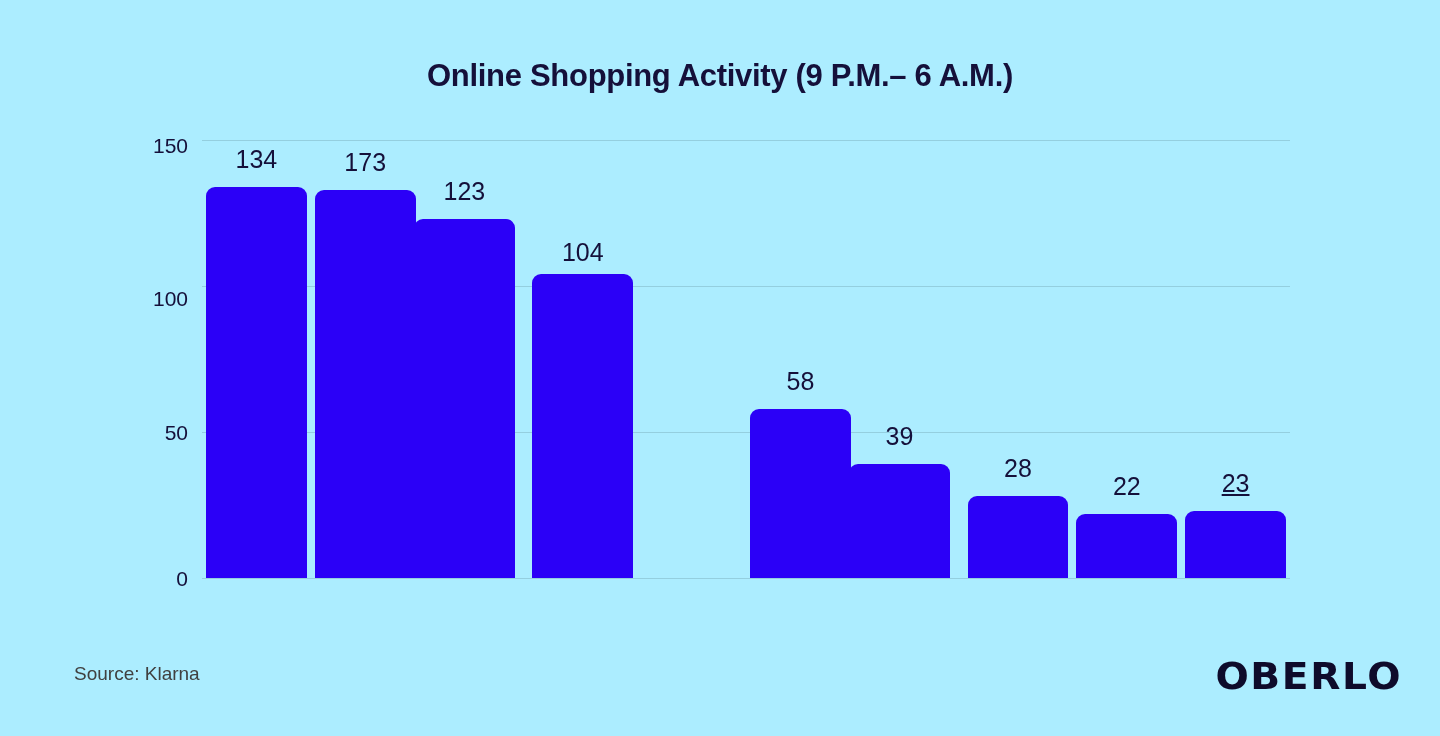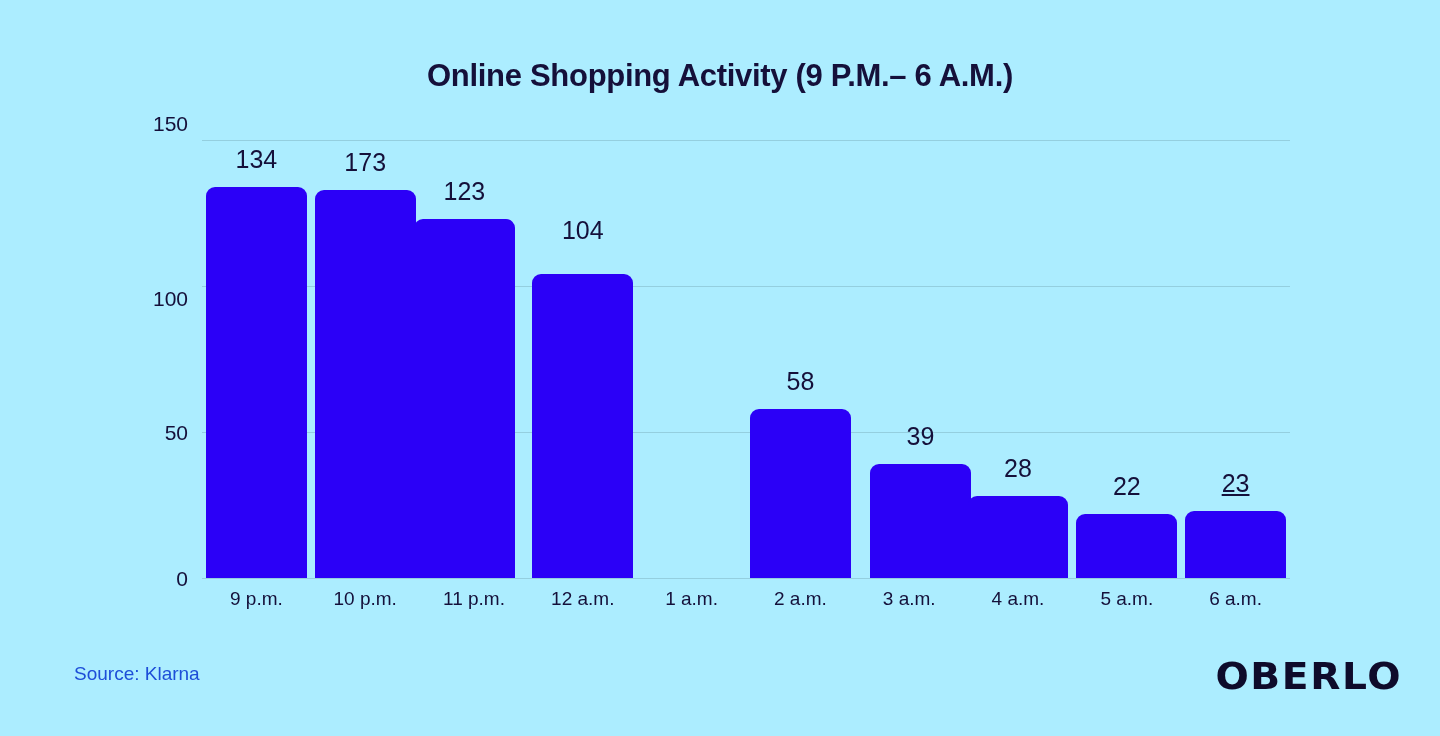--- a/index.html
+++ b/index.html
@@ -129,21 +129,21 @@
     line-height: 1.2;
     white-space: nowrap;
   }
 
   
   #source-note {
     position: absolute;
     left: 74px;
     top: 663px;
     font-size: 19px;
-    color: #1d4ed8;
+    color: #404040;
   }
 
   #brand-logo {
     position: absolute;
     right: 38px;
     top: 655px;
     font-size: 37px;
     font-weight: bold;
     color: #0E0B2B;
     letter-spacing: 1.5px;
@@ -177,58 +177,46 @@
       <div class="bar-group" style="left: 112.8px; width: 100.8px;">
         <div class="bar-rect" style="height: 388.36px; background: rgb(43, 0, 247);"></div>
         <div class="bar-value" style="bottom: 403.36px;">173</div>
       </div>
       <div class="bar-group" style="left: 212px; width: 100.8px;">
         <div class="bar-rect" style="height: 359.16px; background: rgb(43, 0, 247);"></div>
         <div class="bar-value" style="bottom: 374.16px;">123</div>
       </div>
       <div class="bar-group" style="left: 330.4px; width: 100.8px;">
         <div class="bar-rect" style="height: 303.68px; background: rgb(43, 0, 247);"></div>
-        <div class="bar-value" style="bottom: 335px; text-align: center;">104</div>
+        <div class="bar-value" style="bottom: 313px; text-align: center;">104</div>
       </div>
       <div class="bar-group" style="left: 548px; width: 100.8px;">
         <div class="bar-rect" style="height: 169.36px; background: rgb(43, 0, 247);"></div>
         <div class="bar-value" style="bottom: 184.36px;">58</div>
       </div>
-      <div class="bar-group" style="left: 668px; width: 100.8px;">
+      <div class="bar-group" style="left: 647px; width: 100.8px;">
         <div class="bar-rect" style="height: 113.88px; background: rgb(43, 0, 247);"></div>
         <div class="bar-value" style="bottom: 128.88px;">39</div>
       </div>
       <div class="bar-group" style="left: 765.6px; width: 100.8px;">
         <div class="bar-rect" style="height: 81.76px; background: rgb(43, 0, 247);"></div>
         <div class="bar-value" style="bottom: 96.76px;">28</div>
       </div>
       <div class="bar-group" style="left: 874.4px; width: 100.8px;">
         <div class="bar-rect" style="height: 64.24px; background: rgb(43, 0, 247);"></div>
         <div class="bar-value" style="bottom: 79.24px;">22</div>
       </div>
       <div class="bar-group" style="left: 983.2px; width: 100.8px;">
         <div class="bar-rect" style="height: 67.16px; background: rgb(43, 0, 247);"></div>
         <div class="bar-value" style="bottom: 82.16px; text-decoration: underline;">23</div>
       </div>
     </div>
 
-  <div id="x-axis-layer">
-      <div class="x-tick-label" style="left: 0px; width: 108.8px;">9 p.m.</div>
-      <div class="x-tick-label" style="left: 108.8px; width: 108.8px;">10 p.m.</div>
-      <div class="x-tick-label" style="left: 217.6px; width: 108.8px;">11 p.m.</div>
-      <div class="x-tick-label" style="left: 326.4px; width: 108.8px;">12 a.m.</div>
-      <div class="x-tick-label" style="left: 435.2px; width: 108.8px;">1 a.m.</div>
-      <div class="x-tick-label" style="left: 544px; width: 108.8px;">2 a.m.</div>
-      <div class="x-tick-label" style="left: 652.8px; width: 108.8px;">3 a.m.</div>
-      <div class="x-tick-label" style="left: 761.6px; width: 108.8px;">4 a.m.</div>
-      <div class="x-tick-label" style="left: 870.4px; width: 108.8px;">5 a.m.</div>
-      <div class="x-tick-label" style="left: 979.2px; width: 108.8px;">6 a.m.</div>
-    </div>
 
   <div id="source-note">Source: Klarna</div>
 
   <div id="brand-logo">OBERLO</div>
 
 <div class="y-tick-label" style="top: 578px;">0</div>
     <div class="y-tick-label" style="top: 432px;">50</div>
     <div class="y-tick-label" style="top: 298px;">100</div>
-    <div class="y-tick-label" style="top: 123px;">150</div>
+    <div class="y-tick-label" style="top: 145px;">150</div>
   </div>
 
 </body></html>

